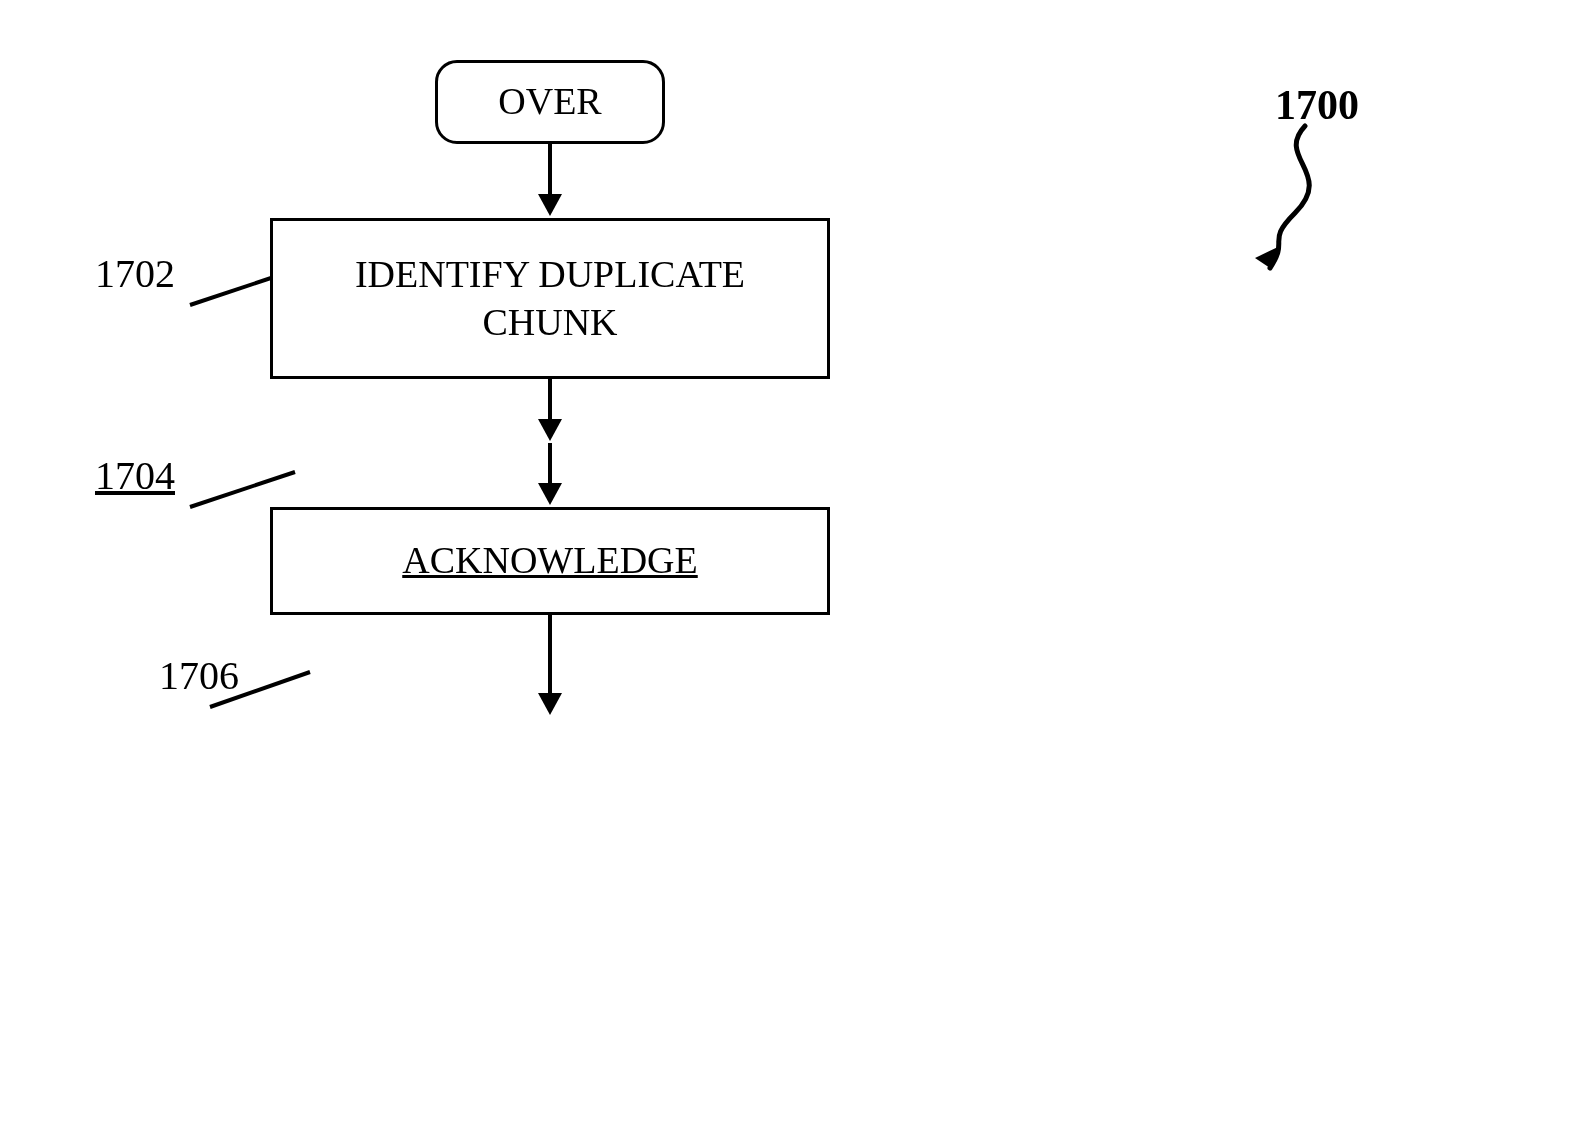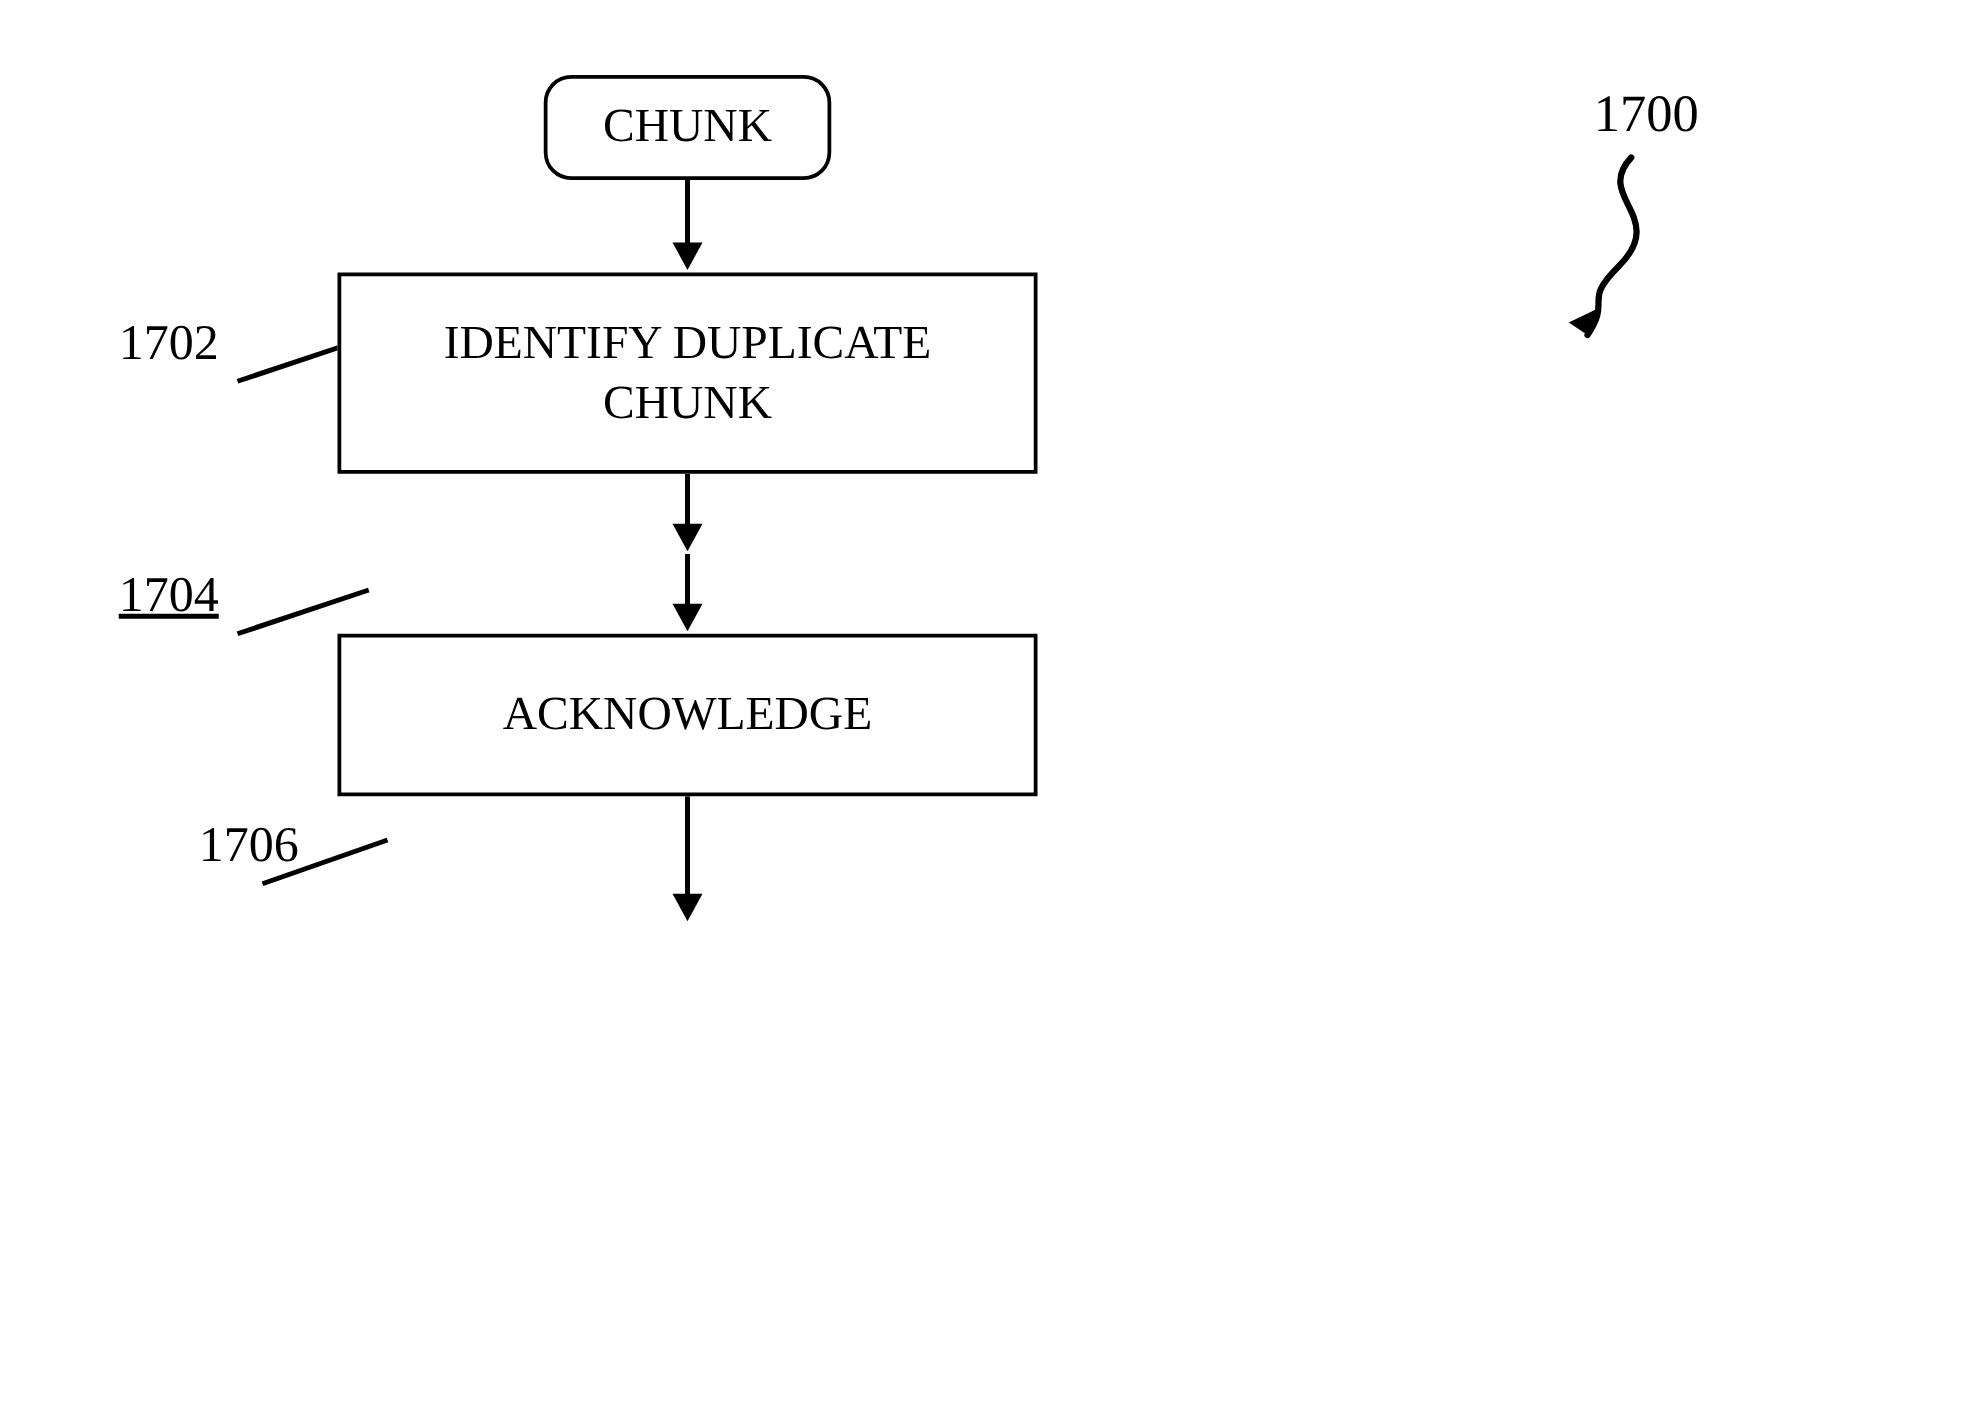--- a/index.html
+++ b/index.html
@@ -35,21 +35,22 @@
       height: 84px;
     }
     .process {
       border-radius: 0;
       width: 560px;
     }
     .process.tall {
       height: 161px;
     }
     .process.short {
-      height: 130px;
+      height: 108px;
+      text-decoration: underline;
     }
     .arrow {
       width: 100%;
       display: flex;
       justify-content: center;
     }
     .arrow svg { display: block; }
     .ref-label {
       position: absolute;
       font-size: 40px;
@@ -62,21 +63,21 @@
       position: absolute;
       font-size: 42px;
     }
     .squiggle {
       position: absolute;
     }
   </style>
 </head>
 <body>
 
-<div class="figure-number" style="left:1275px; top:68px;">1700</div>
+<div class="figure-number" style="left:1275px; top:81px;font-weight:bold;">1700</div>
 <div class="squiggle" style="left:1235px; top:118px;">
   <svg width="120" height="170" viewBox="0 0 120 170">
     <path d="M70 8 C 40 40, 100 55, 60 95 C 30 125, 55 120, 35 150" stroke="#000" stroke-width="5" fill="none" stroke-linecap="round"></path>
     <polygon points="35,150 20,140 45,128" fill="#000"></polygon>
   </svg>
 </div>
 
 <div class="ref-label" style="left:95px; top:250px;">1702</div>
 <div class="ref-line" style="left:185px; top:265px;">
   <svg width="120" height="60">
@@ -93,21 +94,21 @@
 
 <div class="ref-label" style="left:115px; top:652px;margin-left:44px;">1706</div>
 <div class="ref-line" style="left:205px; top:667px;">
   <svg width="120" height="70">
       <line x1="5" y1="40" x2="105" y2="5" stroke="#000" stroke-width="4"></line>
     </svg>
 </div>
 
 <div class="flowchart">
 
-  <div class="node terminator">CHUNK</div>
+  <div class="node terminator">OVER</div>
 
   <div class="arrow">
     <svg width="40" height="74">
         <line x1="20" y1="0" x2="20" y2="54" stroke="#000" stroke-width="4"></line>
         <polygon points="20,72 8,50 32,50" fill="#000"></polygon>
       </svg>
   </div>
 
   <div class="node process tall">IDENTIFY DUPLICATE CHUNK</div>
 

